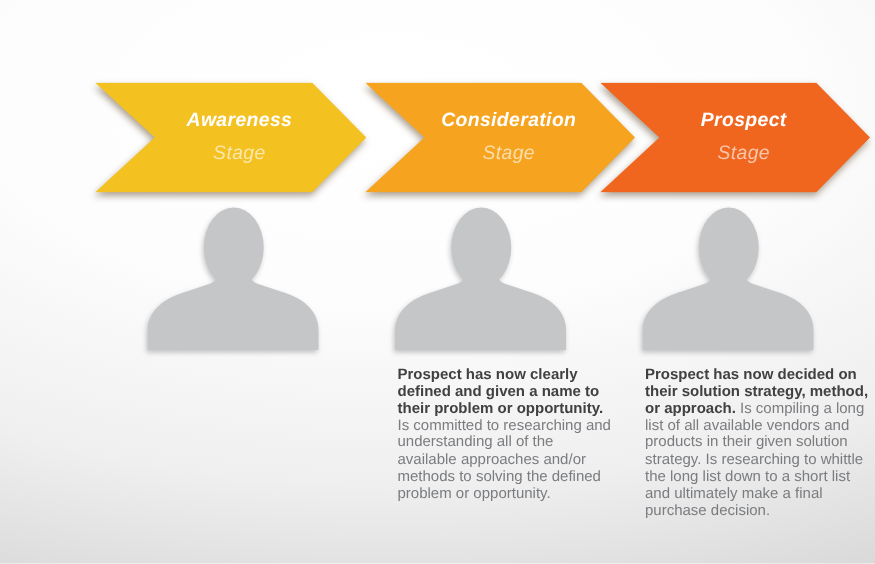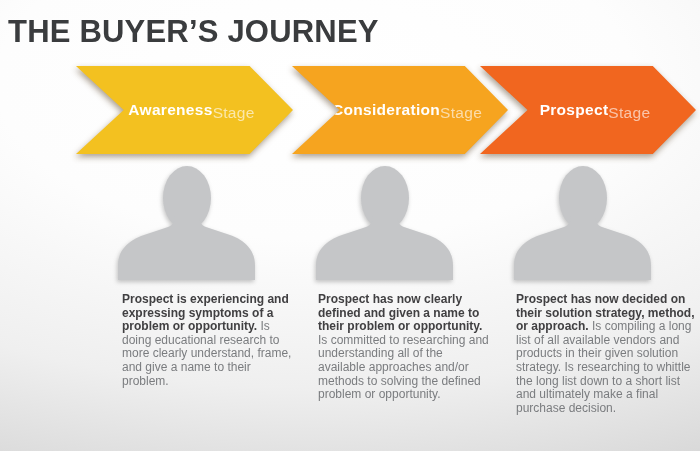--- a/index.html
+++ b/index.html
@@ -33,26 +33,27 @@
     filter: drop-shadow(-1px 3px 3px rgba(70, 45, 10, 0.45));
   }
   .chev-wrap.c1 { left: 76px;  width: 217px; }
   .chev-wrap.c2 { left: 292px; width: 216px; }
   .chev-wrap.c3 { left: 480px; width: 216px; }
   .chevron {
     width: 100%;
     height: 100%;
     clip-path: polygon(0% 0%, 80% 0%, 100% 50%, 80% 100%, 0% 100%, 22% 50%);
     display: flex;
-    flex-direction: row;
+    flex-direction: column;
     align-items: center;
     justify-content: center;
     padding-left: 47px;
     padding-right: 33px;
     text-align: left;
+    font-style: italic;
   }
   .stage-name {
     font-size: 15.5px;
     font-weight: 700;
     color: #ffffff;
     letter-spacing: 0.3px;
     line-height: 1.2;
   }
   .stage-sub {
     font-size: 15.5px;
@@ -88,21 +89,20 @@
   .desc .lead {
     font-weight: 700;
     color: #414042;
   }
 </style>
 </head>
 <body>
 
 <div class="canvas">
 
-  <h1 class="title">THE BUYER’S JOURNEY</h1>
 
   <div class="chev-wrap c1">
     <div class="chevron" style="background-color: rgb(243, 193, 32);">
       <div class="stage-name">Awareness</div>
       <div class="stage-sub">Stage</div>
     </div>
   </div>
   <div class="chev-wrap c2">
     <div class="chevron" style="background-color: rgb(246, 164, 31);">
       <div class="stage-name">Consideration</div>
@@ -128,19 +128,18 @@
       <path fill="#C5C6C8" d="M0,115 L0,100 C0,83 14,73 32,68 L50,62 C55,60 57,56 57,51 L81,51 C81,56 83,60 88,62 L106,68 C124,73 137,83 137,100 L137,115 Z"></path>
     </svg>
   </div>
   <div class="person p3">
     <svg viewBox="0 0 137 115" xmlns="http://www.w3.org/2000/svg" aria-hidden="true">
       <ellipse cx="69" cy="33" rx="24" ry="32" fill="#C5C6C8"></ellipse>
       <path fill="#C5C6C8" d="M0,115 L0,100 C0,83 14,73 32,68 L50,62 C55,60 57,56 57,51 L81,51 C81,56 83,60 88,62 L106,68 C124,73 137,83 137,100 L137,115 Z"></path>
     </svg>
   </div>
 
-  <p class="desc d1"><span class="lead">Prospect is experiencing and expressing symptoms of a problem or opportunity.</span><span> Is doing educational research to more clearly understand, frame, and give a name to their problem.</span></p>
 
   <p class="desc d3"><span class="lead">Prospect has now decided on their solution strategy, method, or approach.</span><span> Is compiling a long list of all available vendors and products in their given solution strategy. Is researching to whittle the long list down to a short list and ultimately make a final purchase decision.</span></p>
 
   <p class="desc d2"><span class="lead">Prospect has now clearly defined and given a name to their problem or opportunity.</span><span> Is committed to researching and understanding all of the available approaches and/or methods to solving the defined problem or opportunity.</span></p>
 
 </div>
 
 </body></html>

